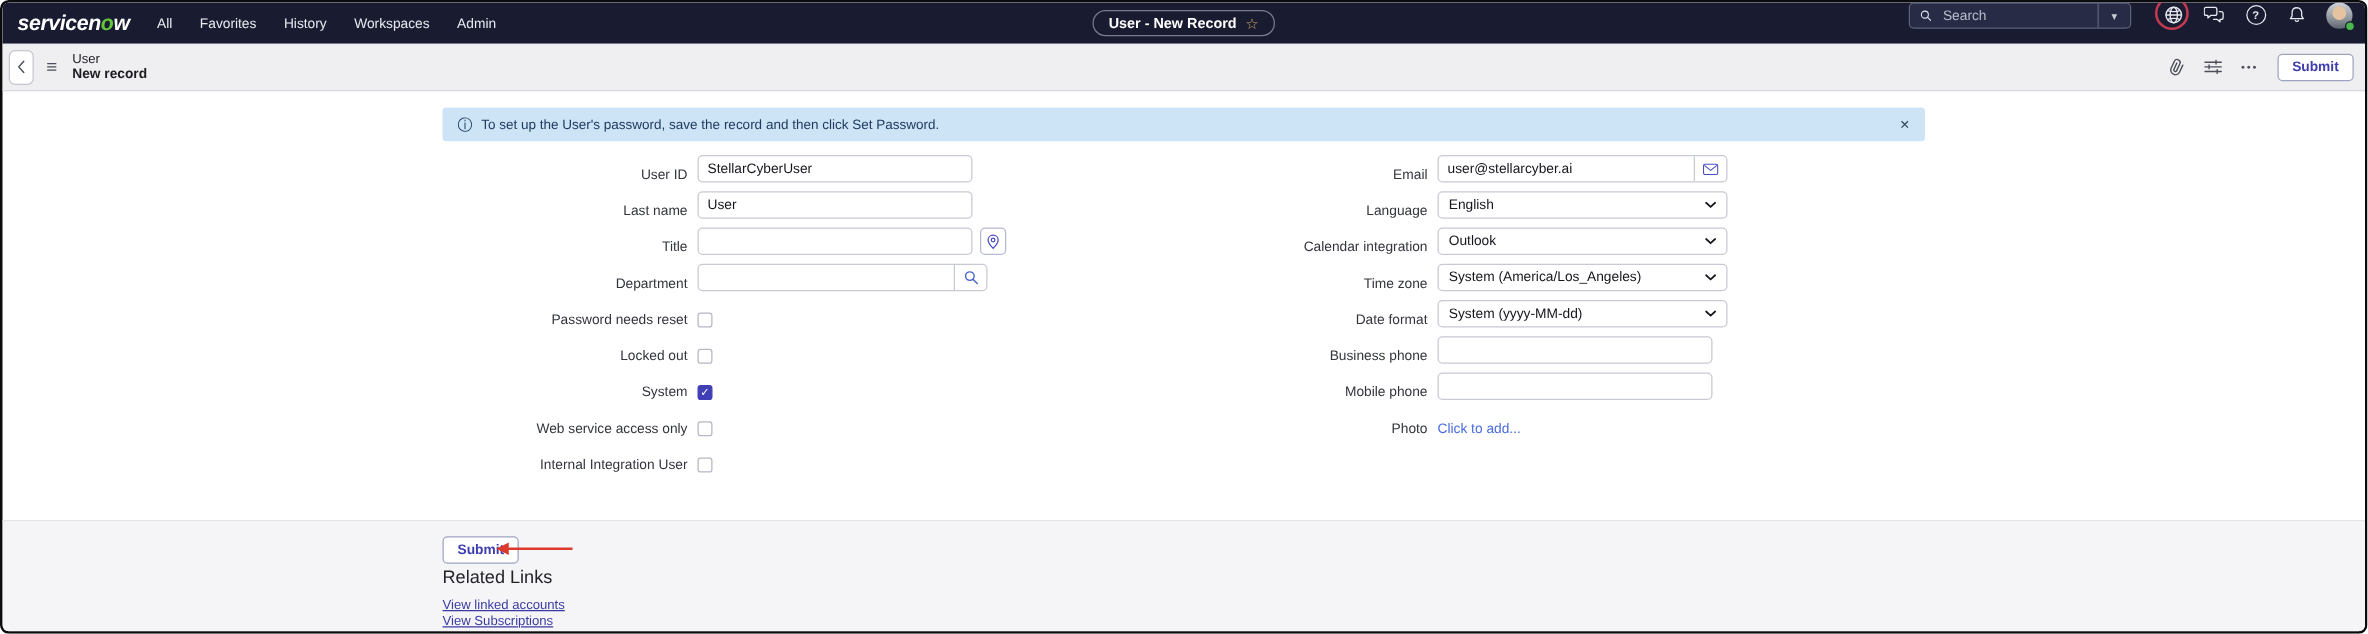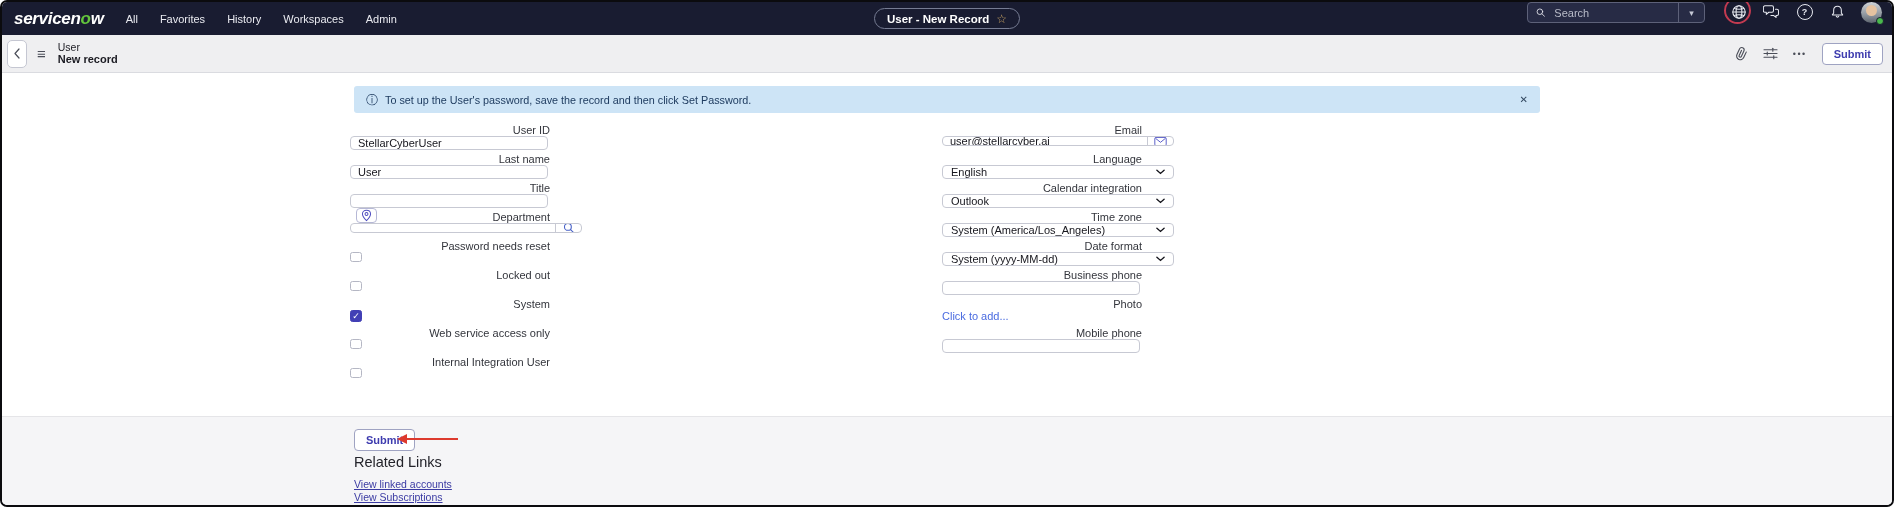--- a/index.html
+++ b/index.html
@@ -38,23 +38,23 @@
   .btn-submit{background:#fff;border:1px solid #9fa3c2;border-radius:4px;color:#3e3caf;font-size:11px;font-weight:bold;padding:4px 11px;font-family:inherit;cursor:pointer;}
   
   .banner{position:absolute;left:352px;top:84px;width:1186px;height:27px;background:#cde4f6;border-radius:3px;display:flex;align-items:center;padding:0 12px;box-sizing:border-box;gap:7px;}
   .banner-icon{color:#1f3c60;font-size:12px;line-height:1;}
   .banner-text{color:#1f3c60;font-size:10.8px;}
   .banner-close{margin-left:auto;color:#31475f;font-size:10px;cursor:pointer;}
   
   .col{position:absolute;top:122px;}
   .col-left{left:348px;width:470px;}
   .col-right{left:940px;width:470px;}
-  .frow{display:flex;align-items:flex-start;height:22px;margin-bottom:7px;flex-direction:column;}
+  .frow{display:flex;align-items:flex-end;height:22px;margin-bottom:7px;}
   .flabel{width:200px;text-align:right;padding-right:8px;font-size:11px;color:#33353c;flex:none;}
-  .ctl-input{width:198px;height:22px;border:1px solid #c7c9d3;border-radius:4px;padding:0 7px;font-size:11px;color:#16161d;box-sizing:border-box;font-family:inherit;outline:none;background:#fff;}
+  .ctl-input{width:220px;height:22px;border:1px solid #c7c9d3;border-radius:4px;padding:0 7px;font-size:11px;color:#16161d;box-sizing:border-box;font-family:inherit;outline:none;background:#fff;}
   .input-group{width:232px;height:22px;border:1px solid #c7c9d3;border-radius:4px;display:flex;box-sizing:border-box;overflow:hidden;background:#fff;}
   .input-group input{flex:1;border:none;outline:none;padding:0 7px;font-size:11px;color:#16161d;font-family:inherit;min-width:0;background:transparent;}
   .addon{width:25px;flex:none;border-left:1px solid #c7c9d3;display:flex;align-items:center;justify-content:center;cursor:pointer;}
   .icon-btn-sq{width:21px;height:22px;margin-left:6px;border:1px solid #b6b8d6;border-radius:4px;display:flex;align-items:center;justify-content:center;background:#fff;cursor:pointer;box-sizing:border-box;}
   .select{width:232px;height:22px;border:1px solid #c7c9d3;border-radius:4px;display:flex;align-items:center;justify-content:space-between;padding:0 8px;box-sizing:border-box;font-size:11px;color:#16161d;background:#fff;cursor:pointer;}
   .checkbox{width:12px;height:12px;border:1px solid #b5b7c4;border-radius:2.5px;background:#fff;cursor:pointer;box-sizing:border-box;}
   .checkbox .mark{display:none;}
   .checkbox.checked{background:#413fb5;border-color:#413fb5;}
   .checkbox.checked .mark{display:block;color:#fff;font-size:9px;line-height:10px;text-align:center;}
   .photo-link{font-size:11px;color:#4a6be0;cursor:pointer;}
@@ -268,26 +268,26 @@
         <svg width="9" height="6" viewBox="0 0 10 6" fill="none" stroke="#15151c" stroke-width="1.5" stroke-linecap="round">
             <path d="M1 1 L5 4.6 L9 1"></path>
           </svg>
       </div>
     </div>
     <div class="frow">
       <span class="flabel">Business phone</span>
       <input class="ctl-input" value="" style="">
     </div>
     <div class="frow">
+      <span class="flabel">Mobile phone</span>
+      <input class="ctl-input" value="" style="">
+    </div>
+    <div class="frow">
       <span class="flabel">Photo</span>
       <span class="photo-link">Click to add...</span>
-    </div>
-    <div class="frow">
-      <span class="flabel">Mobile phone</span>
-      <input class="ctl-input" value="" style="">
     </div>
   </div>
 
   <div class="footer">
     <button class="btn-submit">Submit</button>
     <div class="annotation-arrow"></div>
     <div class="related-title">Related Links</div>
     <span class="rlink rlink1">View linked accounts</span>
     <span class="rlink rlink2">View Subscriptions</span>
   </div>

